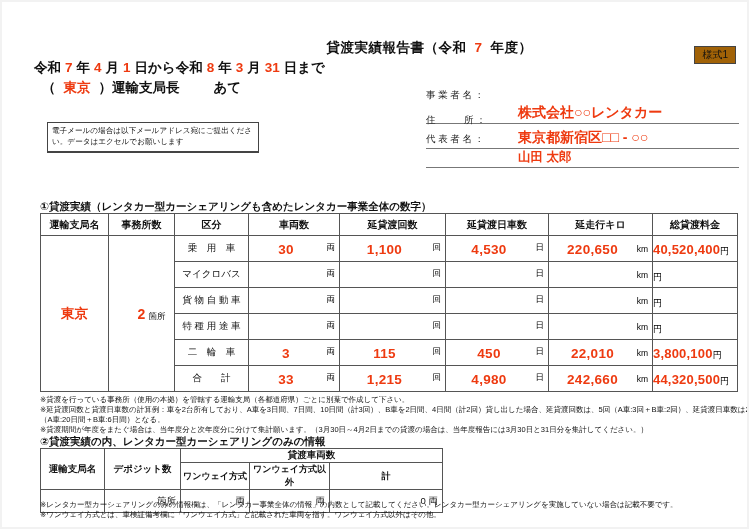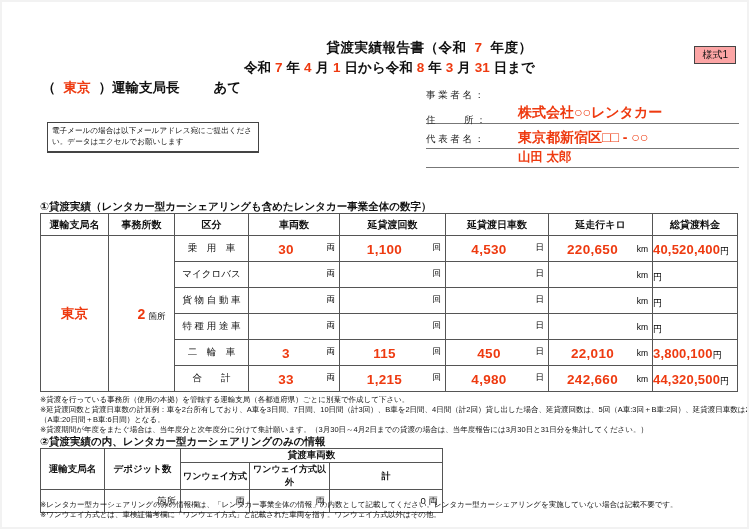--- a/index.html
+++ b/index.html
@@ -6,24 +6,24 @@
   * { box-sizing:border-box; }
   html,body { margin:0; padding:0; }
   body {
     width:749px; height:529px; position:relative; background:#fff;
     font-family:"Liberation Sans","DejaVu Sans",sans-serif; color:#111;
     border:2px solid #f2f2f2; overflow:hidden;
   }
   .red { color:var(--accent); font-weight:bold; }
 
   
-  .form-tag { position:absolute; top:44px; right:11px; border:1px solid #444; padding:1px 7px; font-size:10px; background:#fca5a5;text-align:center; }
+  .form-tag { position:absolute; top:44px; right:11px; border:1px solid #444; padding:1px 7px; font-size:10px; background:#a16207;text-align:center; }
   .title-wrap { position:absolute; top:36px; left:0; right:0; font-weight:bold; font-size:13.5px; line-height:1.45; }
   .title-line1 { text-align:center; padding-left:110px; letter-spacing:0.5px; }
-  .title-line2 { text-align:center; padding-left:30px; }
+  .title-line2 { padding-left:30px; }
   .title-line1 .red { margin:0 8px; }
   .title-line2 span { margin:0 2px; }
   .addressee { position:absolute; top:77px; left:40px; font-size:13.5px; font-weight:bold; }
   .addressee .red { margin:0 8px; }
   .addressee .ate { margin-left:34px; }
 
   
   .email-box { position:absolute; top:120px; left:45px; width:212px; border:1.5px solid #444; background:#fff; }
   .email-note { font-size:7.6px; line-height:1.4; padding:3px 4px 4px; border-bottom:1px solid #444; }
   .email-link { display:block; text-align:center; font-size:10.5px; padding:10px 2px 12px; color:#000; text-decoration:underline; letter-spacing:0.2px; }

